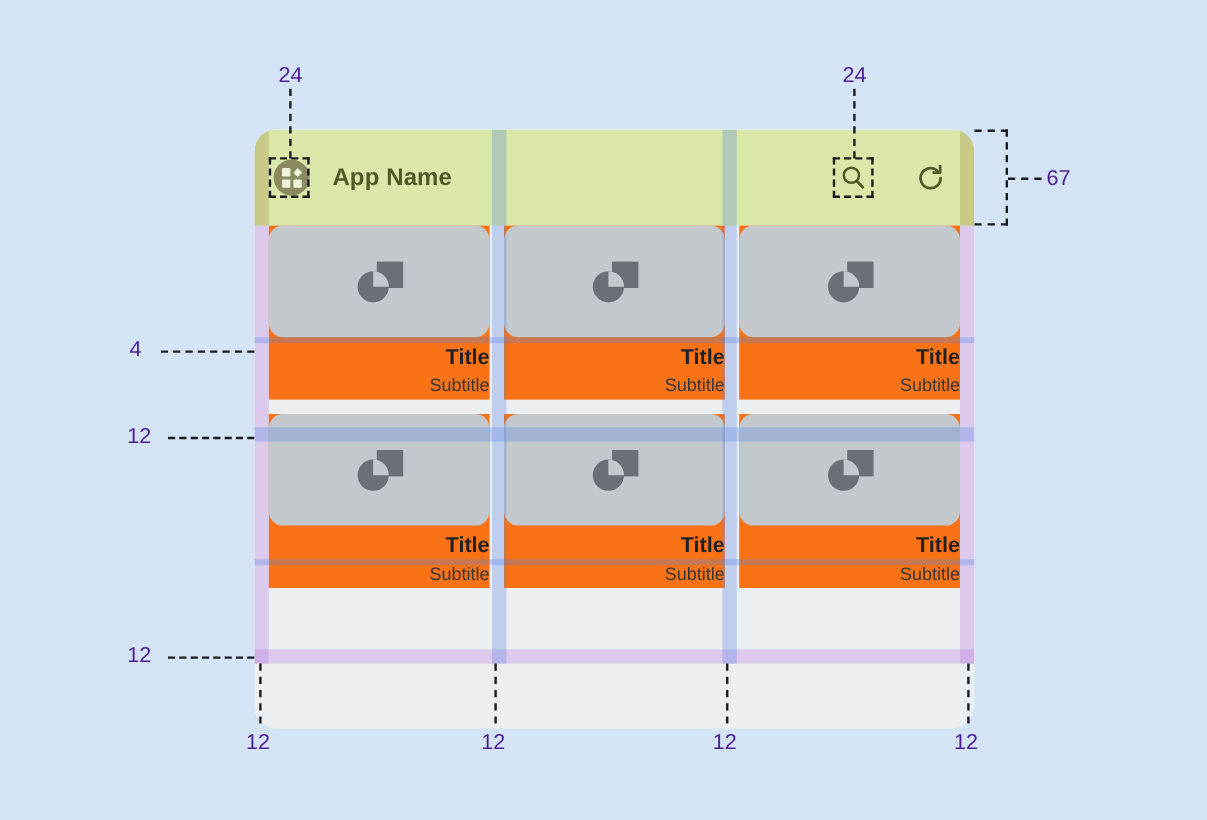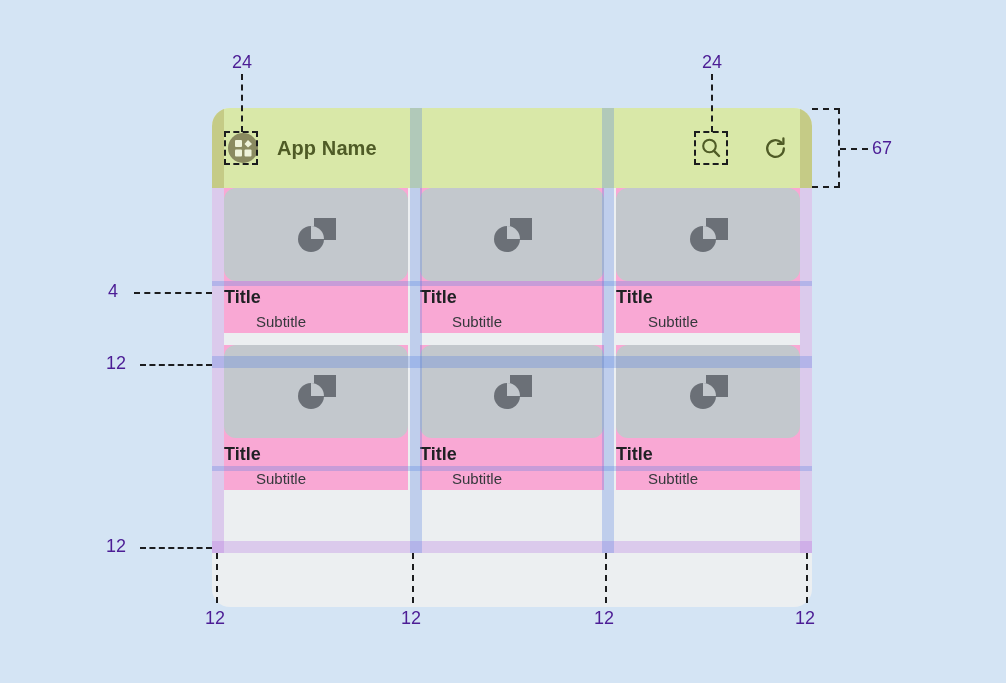--- a/index.html
+++ b/index.html
@@ -49,21 +49,21 @@
 
   
   .grid{
     position:absolute;left:0;top:80px;width:600px;
     display:grid;
     grid-template-columns:repeat(3,1fr);
     column-gap:12px;row-gap:12px;
     padding:0 12px 12px 12px;
     box-sizing:border-box;
   }
-  .card{background:#f9a8d4;}
+  .card{background:#f97316;text-align:right;}
   .thumb{
     height:93px;border-radius:12px;background:#c3c8cd;
     display:flex;align-items:center;justify-content:center;
   }
   .thumb svg{display:block;}
   .card-text{padding-top:4px;}
   .card-title{font-size:18px;font-weight:700;color:#1f2124;line-height:1.35;}
   .card-sub{font-size:15px;font-weight:400;color:#35383c;line-height:1.45;margin-top:2px;margin-left:32px;}
 
   

